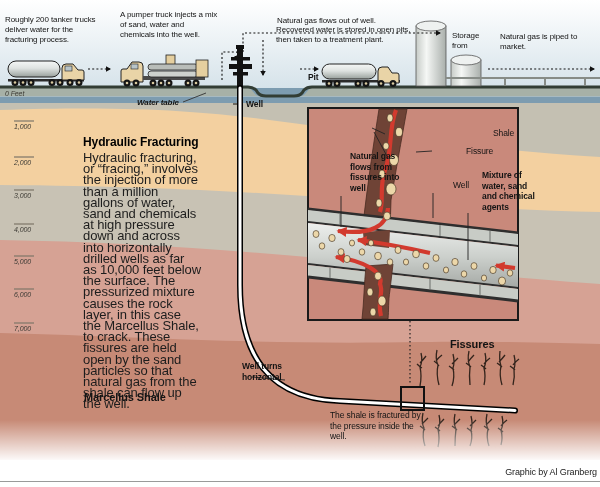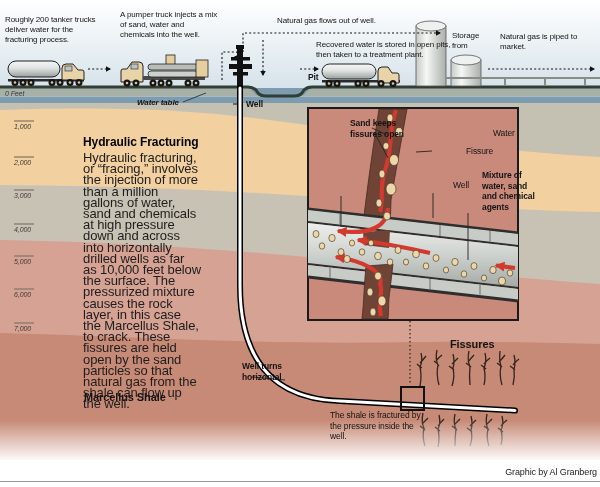--- a/index.html
+++ b/index.html
@@ -294,21 +294,21 @@
       <line x1="341" y1="196" x2="341" y2="227"></line>
       <line x1="433" y1="193" x2="433" y2="218"></line>
       <line x1="468" y1="213" x2="468" y2="260"></line>
     </g>
   </g>
 </svg>
 
 <div class="lbl" style="left:5px;top:15px;width:102px;">Roughly 200 tanker trucks deliver water for the fracturing process.</div>
 <div class="lbl" style="left:120px;top:10px;width:100px;">A pumper truck injects a mix of sand, water and chemicals into the well.</div>
 <div class="lbl" style="left:277px;top:16px;width:175px;">Natural gas flows out of well.</div>
-<div class="lbl" style="left:276px;top:40px;width:140px;margin-left:40px;">Recovered water is stored in open pits, then taken to a treatment plant.</div>
+<div class="lbl" style="left:276px;top:25px;width:140px;">Recovered water is stored in open pits, then taken to a treatment plant.</div>
 <div class="lbl b s85" style="left:276px;top:72px;">Pit</div>
 <div class="lbl" style="left:452px;top:31px;width:42px;">Storage from</div>
 <div class="lbl" style="left:500px;top:32px;width:88px;">Natural gas is piped to market.</div>
 
 <div class="lbl depth" style="left:5px;top:90px;">0 Feet</div>
 <div class="lbl depth" style="left:14px;top:123px;">1,000</div>
 <div class="lbl depth" style="left:14px;top:159px;">2,000</div>
 <div class="lbl depth" style="left:14px;top:192px;">3,000</div>
 <div class="lbl depth" style="left:14px;top:226px;">4,000</div>
 <div class="lbl depth" style="left:14px;top:258px;">5,000</div>
@@ -319,21 +319,21 @@
 <div class="lbl b s85" style="left:214px;top:99px;">Well</div>
 
 <div class="lbl h1" style="left:83px;top:135px;">Hydraulic Fracturing</div>
 <div class="lbl body-copy" style="left:83px;top:152px;width:118px;">Hydraulic fracturing, or “fracing,” involves the injection of more than a million gallons of water, sand and chemicals at high pressure down and across into horizontally drilled wells as far as 10,000 feet below the surface. The pressurized mixture causes the rock layer, in this case the Marcellus Shale, to crack. These fissures are held open by the sand particles so that natural gas from the shale can flow up the well.</div>
 
 <div class="lbl b s85" style="left:210px;top:361px;width:56px;">Well turns horizontal</div>
 <div class="lbl b s9" style="left:84px;top:391px;">Marcellus Shale</div>
 <div class="lbl b s9" style="left:450px;top:338px;">Fissures</div>
 <div class="lbl s85" style="left:298px;top:410px;width:102px;">The shale is fractured by the pressure inside the well.</div>
 
-<div class="lbl b s85" style="left:318px;top:118px;width:62px;">Sand keeps fissures open</div>
-<div class="lbl s85" style="left:461px;top:128px;">Water</div>
+<div class="lbl s85" style="left:461px;top:128px;">Shale</div>
 <div class="lbl s85" style="left:434px;top:146px;">Fissure</div>
+<div class="lbl b s85" style="left:318px;top:151px;width:52px;">Natural gas flows from fissures into well</div>
 <div class="lbl s85" style="left:421px;top:180px;">Well</div>
 <div class="lbl b s85" style="left:450px;top:170px;width:58px;">Mixture of water, sand and chemical agents</div>
 
 <div class="lbl credit" style="left:420px;top:467px;width:177px;">Graphic by Al Granberg</div>
 
 </div>
 
 </body></html>

